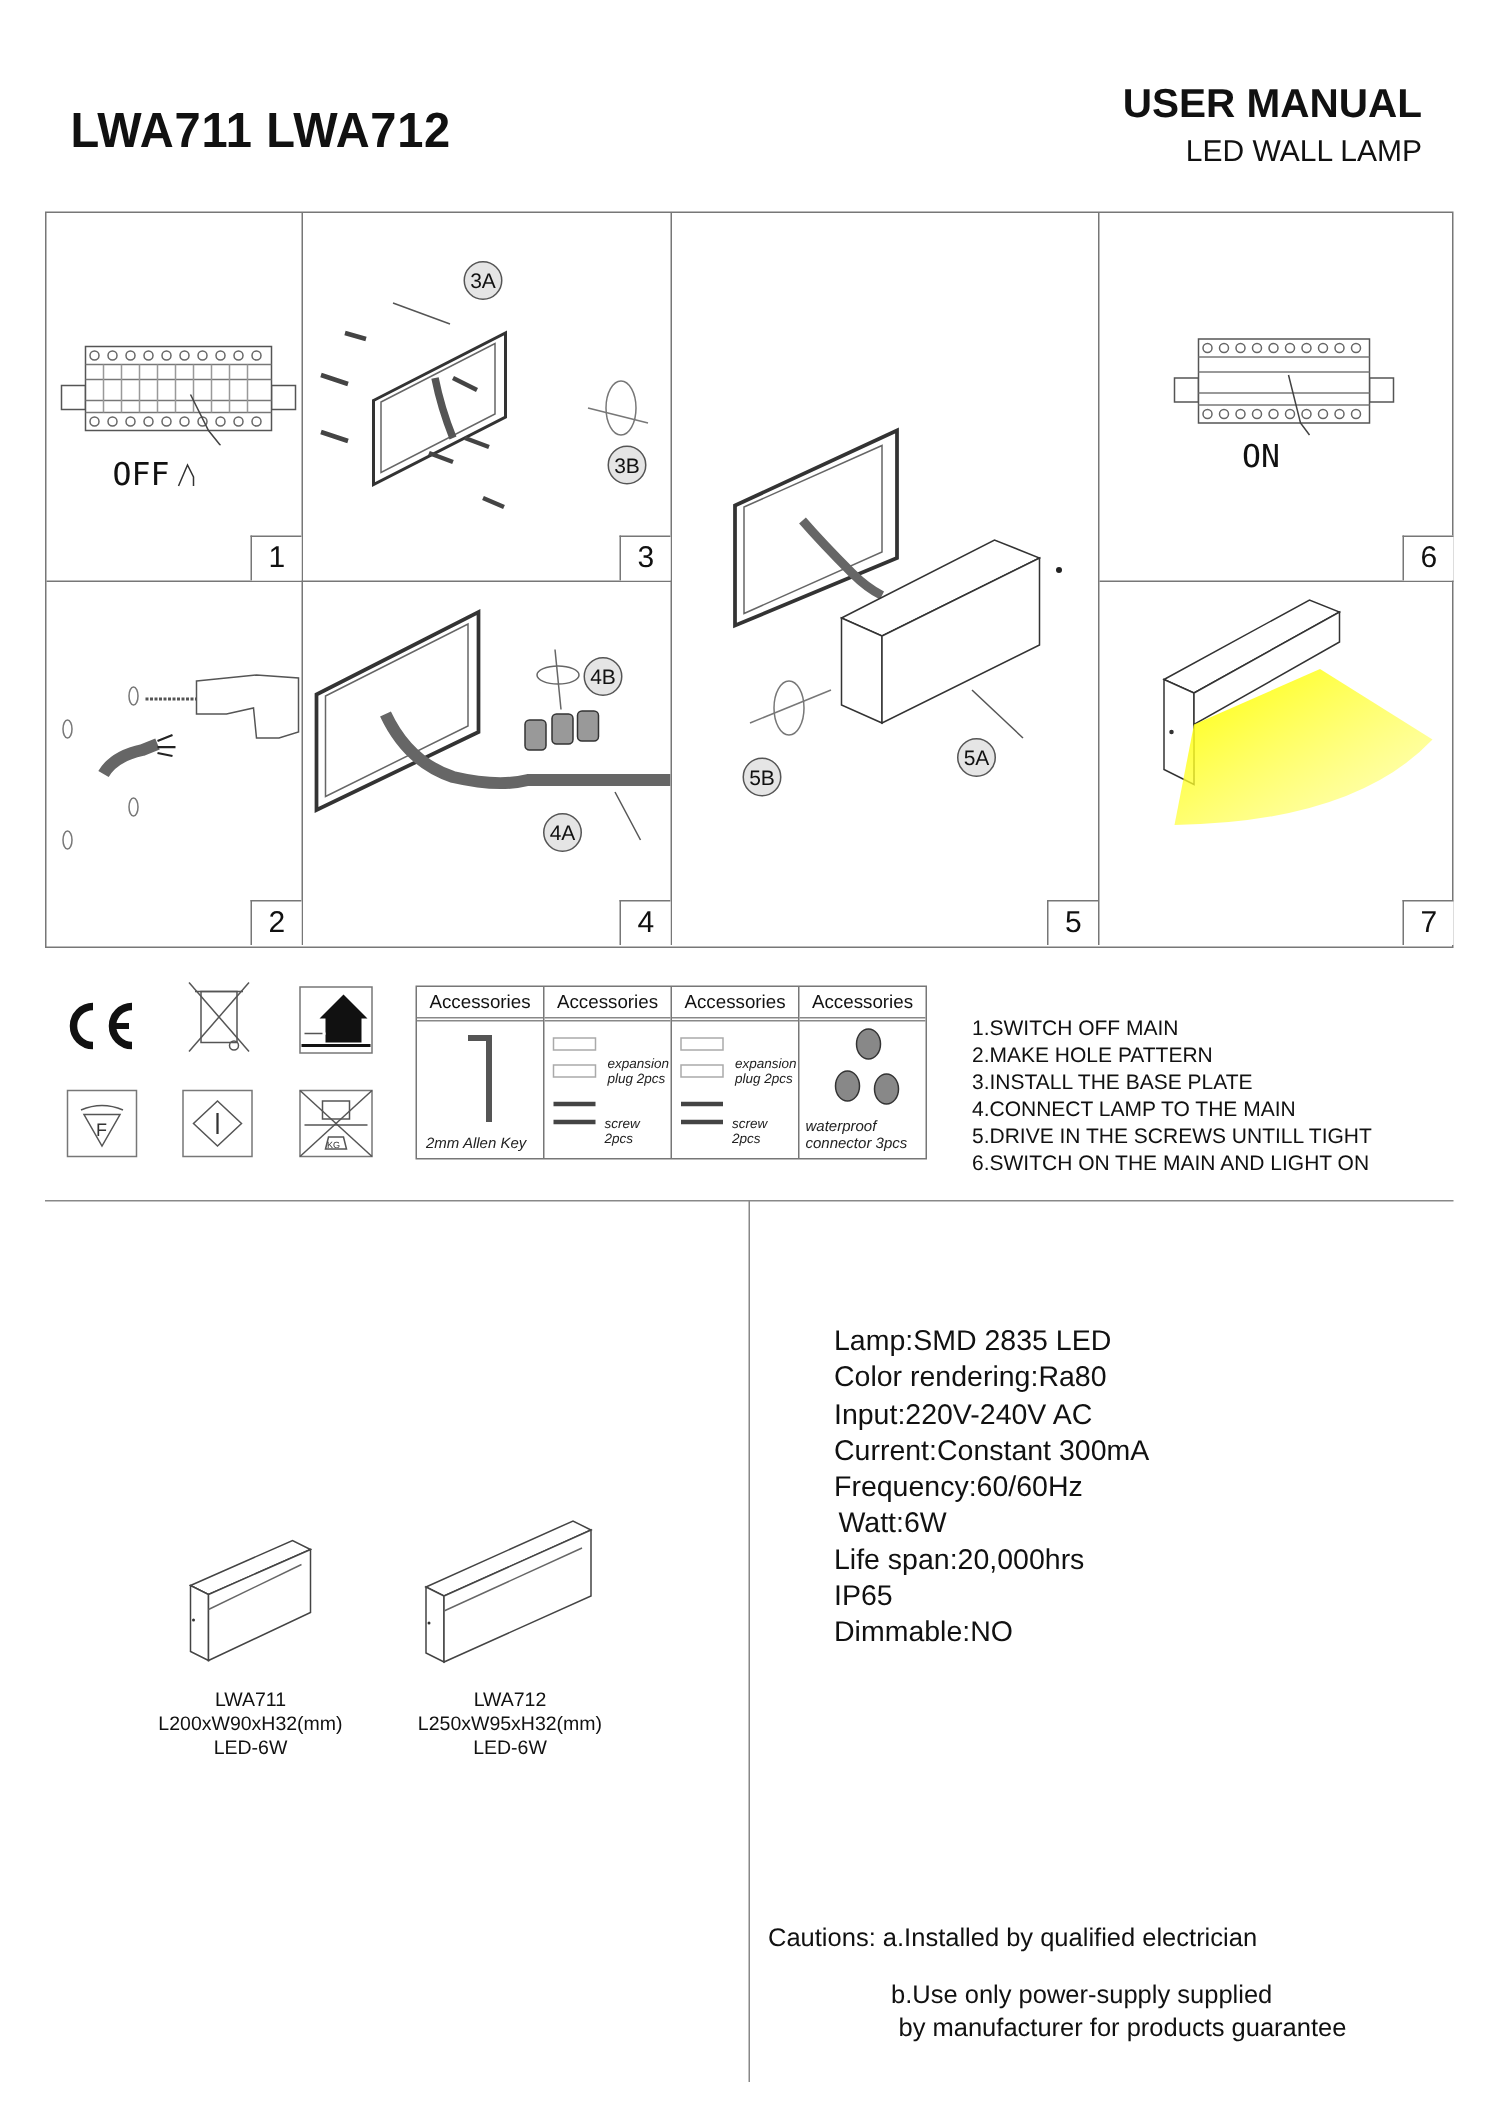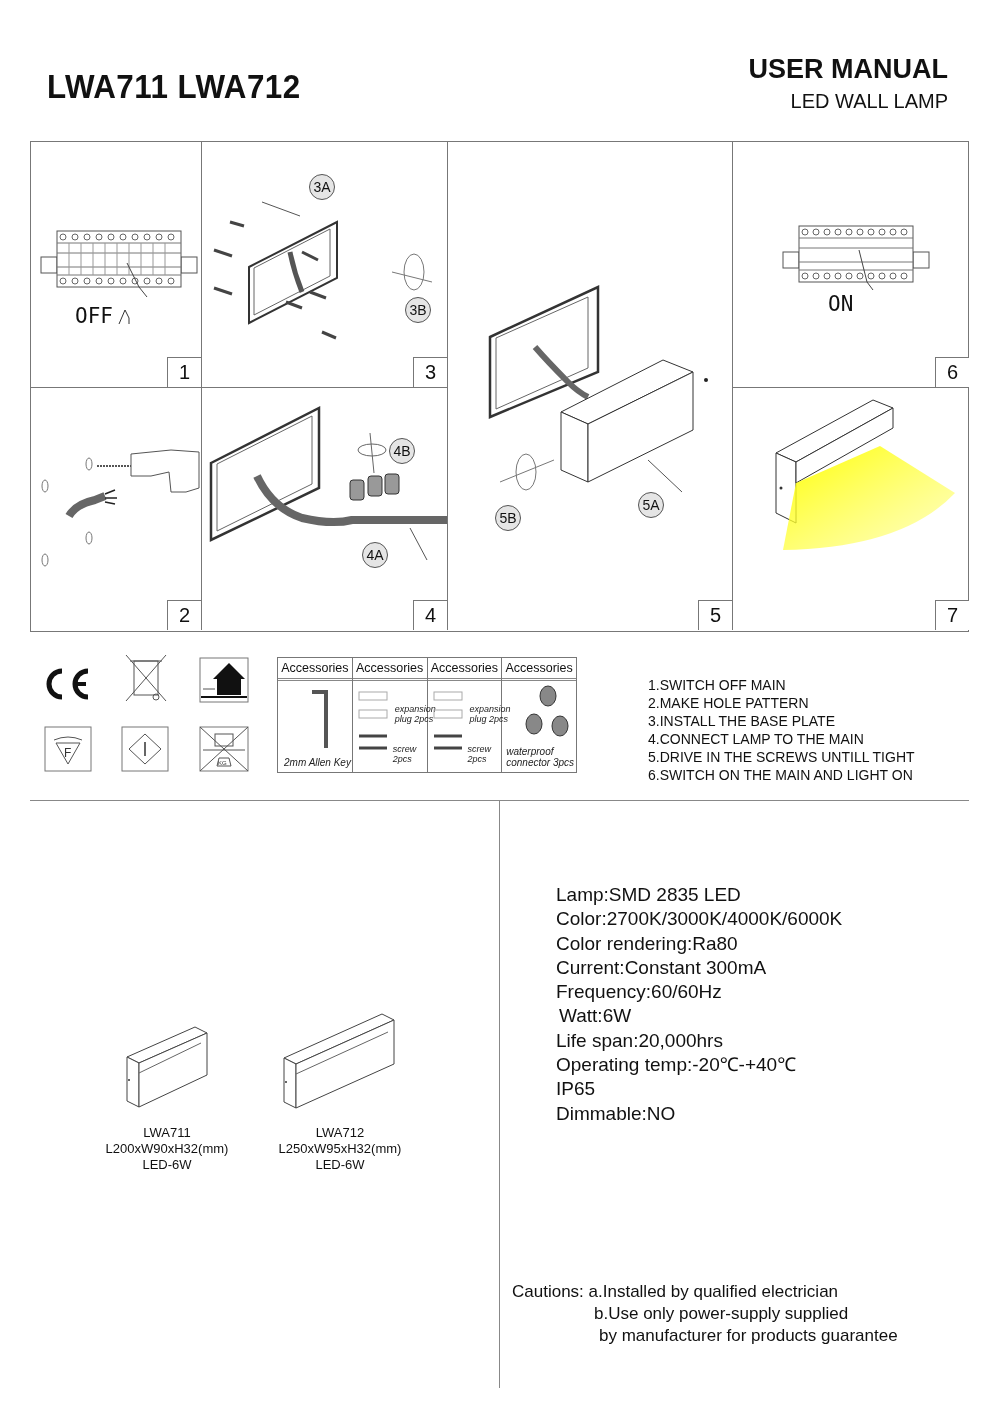--- a/index.html
+++ b/index.html
@@ -15,21 +15,21 @@
   .grid { left: 30px; top: 141px; width: 939px; height: 491px; border: 1.5px solid #777; box-sizing: border-box; }
   .vline { position: absolute; width: 0; border-left: 1.5px solid #777; }
   .hline { position: absolute; height: 0; border-top: 1.5px solid #777; }
   .step-num { position: absolute; width: 34px; height: 30px; border-left: 1.5px solid #777; border-top: 1.5px solid #777; font-size: 20px; display: flex; align-items: center; justify-content: center; box-sizing: border-box; background: #fff; }
   .panel { position: absolute; }
   .callout { position: absolute; width: 26px; height: 26px; border: 1.2px solid #555; border-radius: 50%; font-size: 14px; display: flex; align-items: center; justify-content: center; background: #e5e5e5; box-sizing: border-box; }
   .state-label { position: absolute; font-family: "DejaVu Sans Mono", monospace; font-size: 21px; }
 
   
   .sym { position: absolute; }
-  .acc-table { left: 277px; top: 657px; width: 300px; height: 116px; border: 1.5px solid #777; box-sizing: border-box; display: flex; }
+  .acc-table { left: 277px; top: 657px; width: 341px; height: 116px; border: 1.5px solid #777; box-sizing: border-box; display: flex; }
   .acc-col { flex: 1; border-right: 1.5px solid #777; position: relative; box-sizing: border-box; }
   .acc-col:last-child { border-right: none; }
   .acc-head { height: 20px; font-size: 12.5px; text-align: center; line-height: 20px; border-bottom: 3px double #888; }
   .acc-txt { position: absolute; font-size: 9px; line-height: 10px; color: #222; font-style: italic; }
 
   .install-steps { left: 648px; top: 676px; font-size: 14px; line-height: 18px; }
   .install-steps div { white-space: nowrap; }
 
   .divider-h { left: 30px; top: 800px; width: 939px; border-top: 1.5px solid #888; }
   .divider-v { left: 499px; top: 800px; height: 588px; border-left: 1.5px solid #888; }
@@ -360,28 +360,27 @@
   <circle cx="4" cy="72" r="1" fill="#333"></circle>
 </svg>
 <div class="prod-caption" style="left:260px; top:1125px;">
   <div>LWA712</div>
   <div>L250xW95xH32(mm)</div>
   <div>LED-6W</div>
 </div>
 
 <div class="abs specs">
   <div class="row"><span>Lamp</span>:<span>SMD 2835 LED</span></div>
-  <div class="row"><span>Color</span>:<span>2700K/3000K/4000K/6000K</span></div>
   <div class="row"><span>Color rendering</span>:<span>Ra80</span></div>
+  <div class="row"><span>Input</span>:<span>220V-240V AC</span></div>
   <div class="row"><span>Current</span>:<span>Constant 300mA</span></div>
   <div class="row"><span>Frequency</span>:<span>60/60Hz</span></div>
   <div class="row" style="padding-left:3px;"><span>Watt</span>:<span>6W</span></div>
   <div class="row"><span>Life span</span>:<span>20,000hrs</span></div>
-  <div class="row"><span>Operating temp</span>:<span>-20℃-+40℃</span></div>
   <div class="row"><span>IP65</span></div>
   <div class="row"><span>Dimmable</span>:<span>NO</span></div>
 </div>
 
 <div class="abs cautions">
   <div class="line"><span>Cautions:</span> <span>a.Installed by qualified electrician</span></div>
-  <div class="line" style="padding-left:82px;">b.Use only power-supply supplied</div>
+  <div class="line" style="padding-left:82px;margin-top:16px;">b.Use only power-supply supplied</div>
   <div class="line" style="padding-left:87px;">by manufacturer for products guarantee</div>
 </div>
 
 </body></html>

